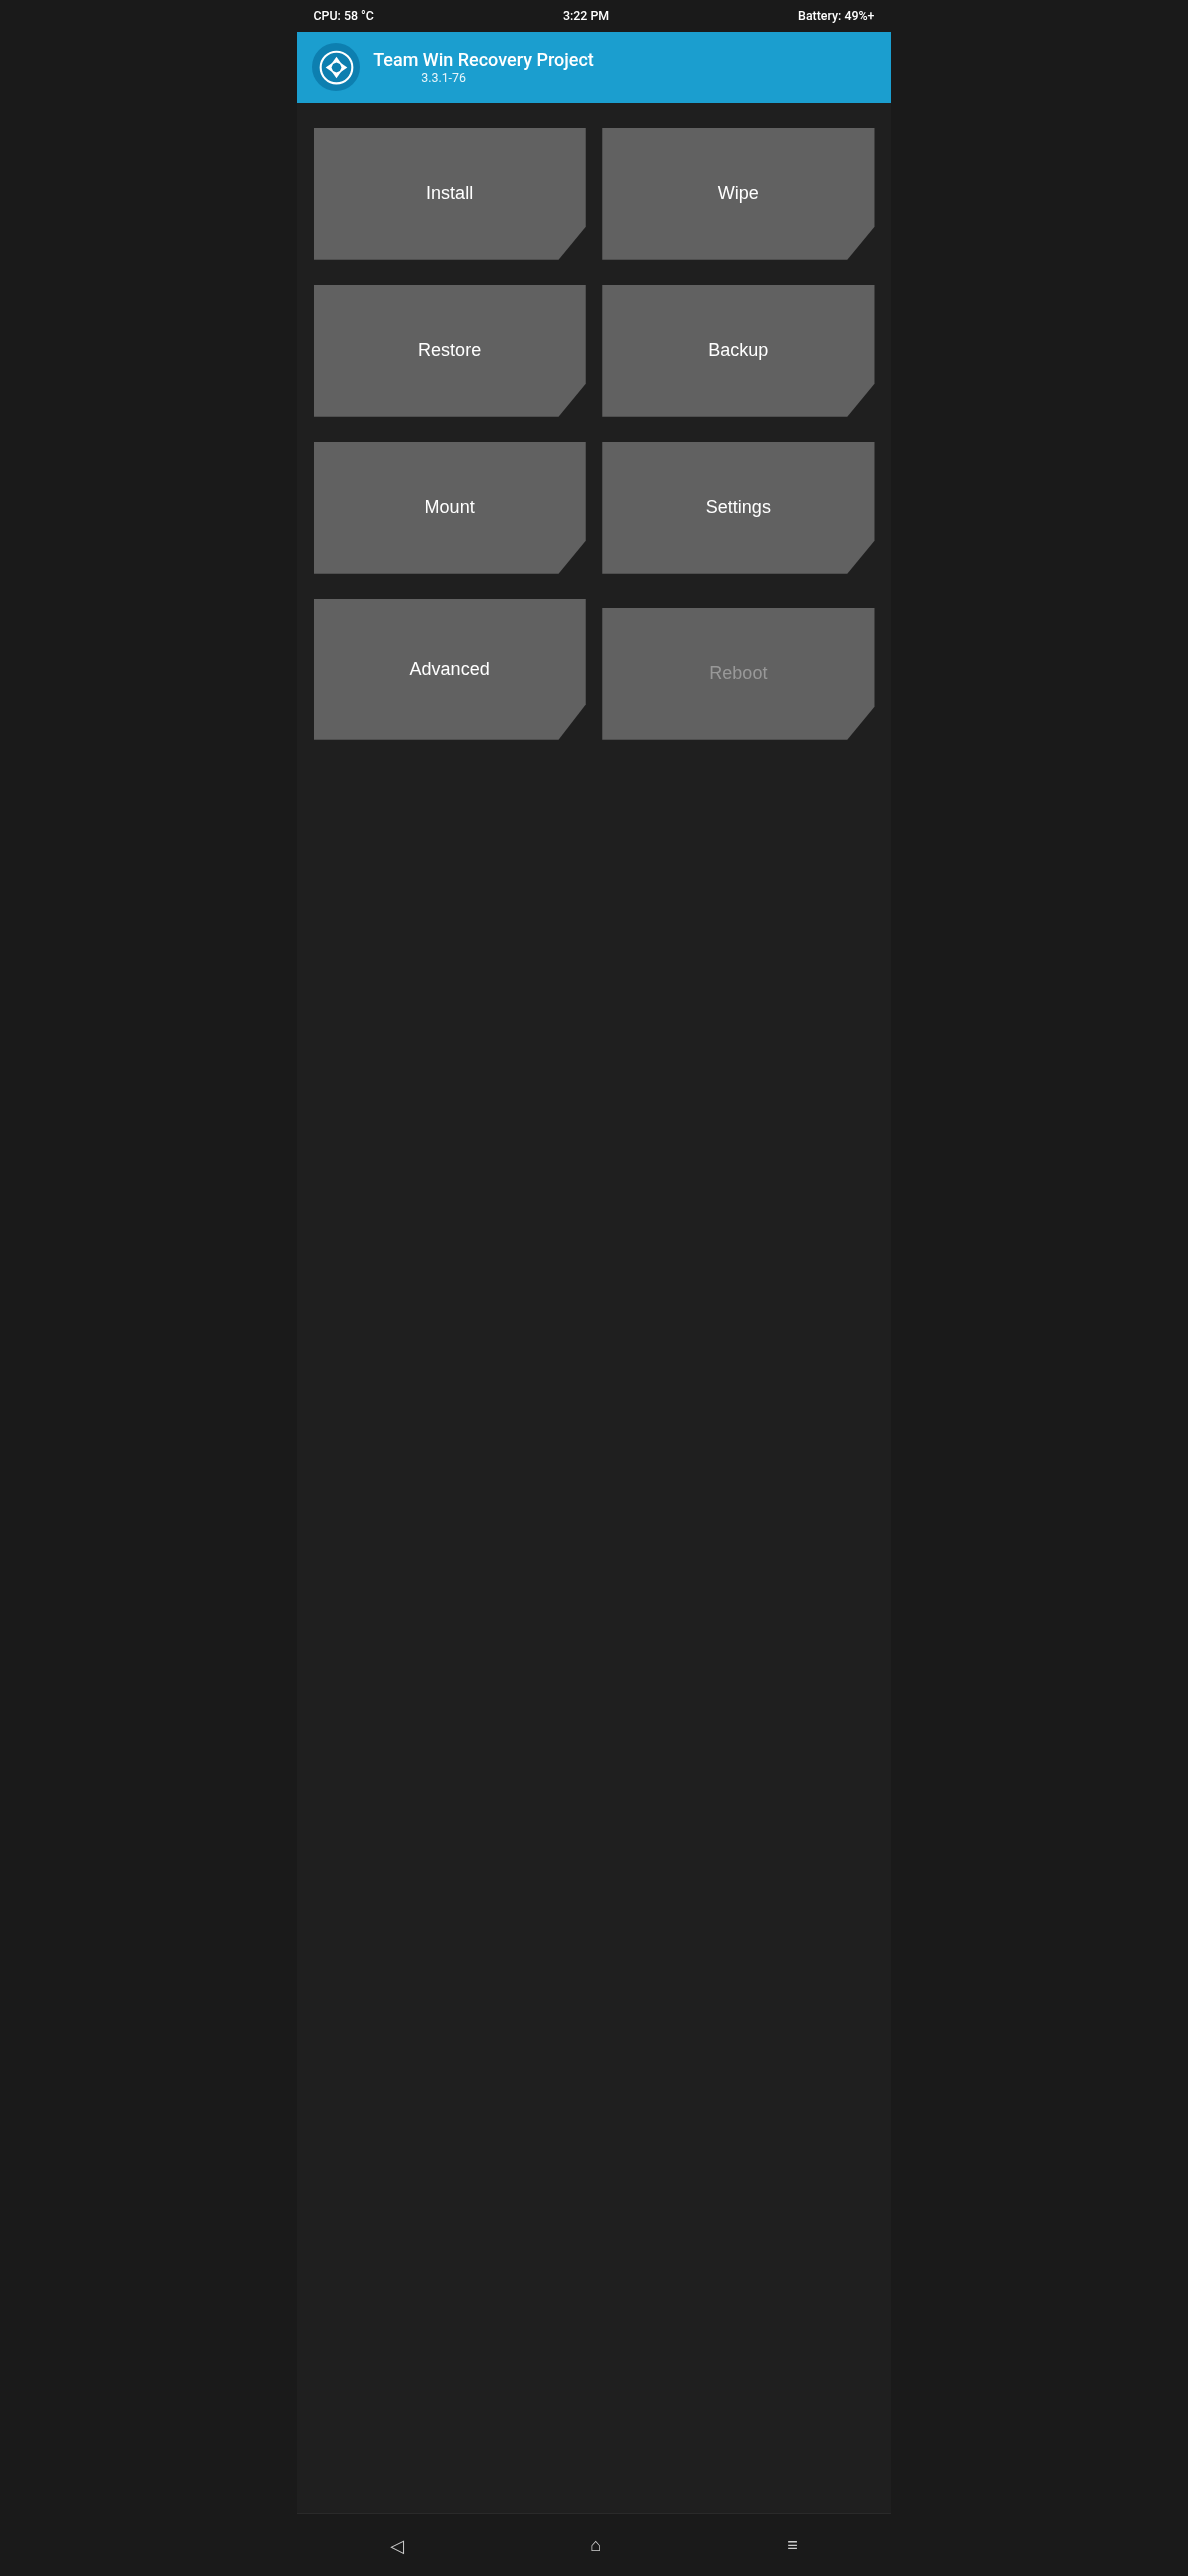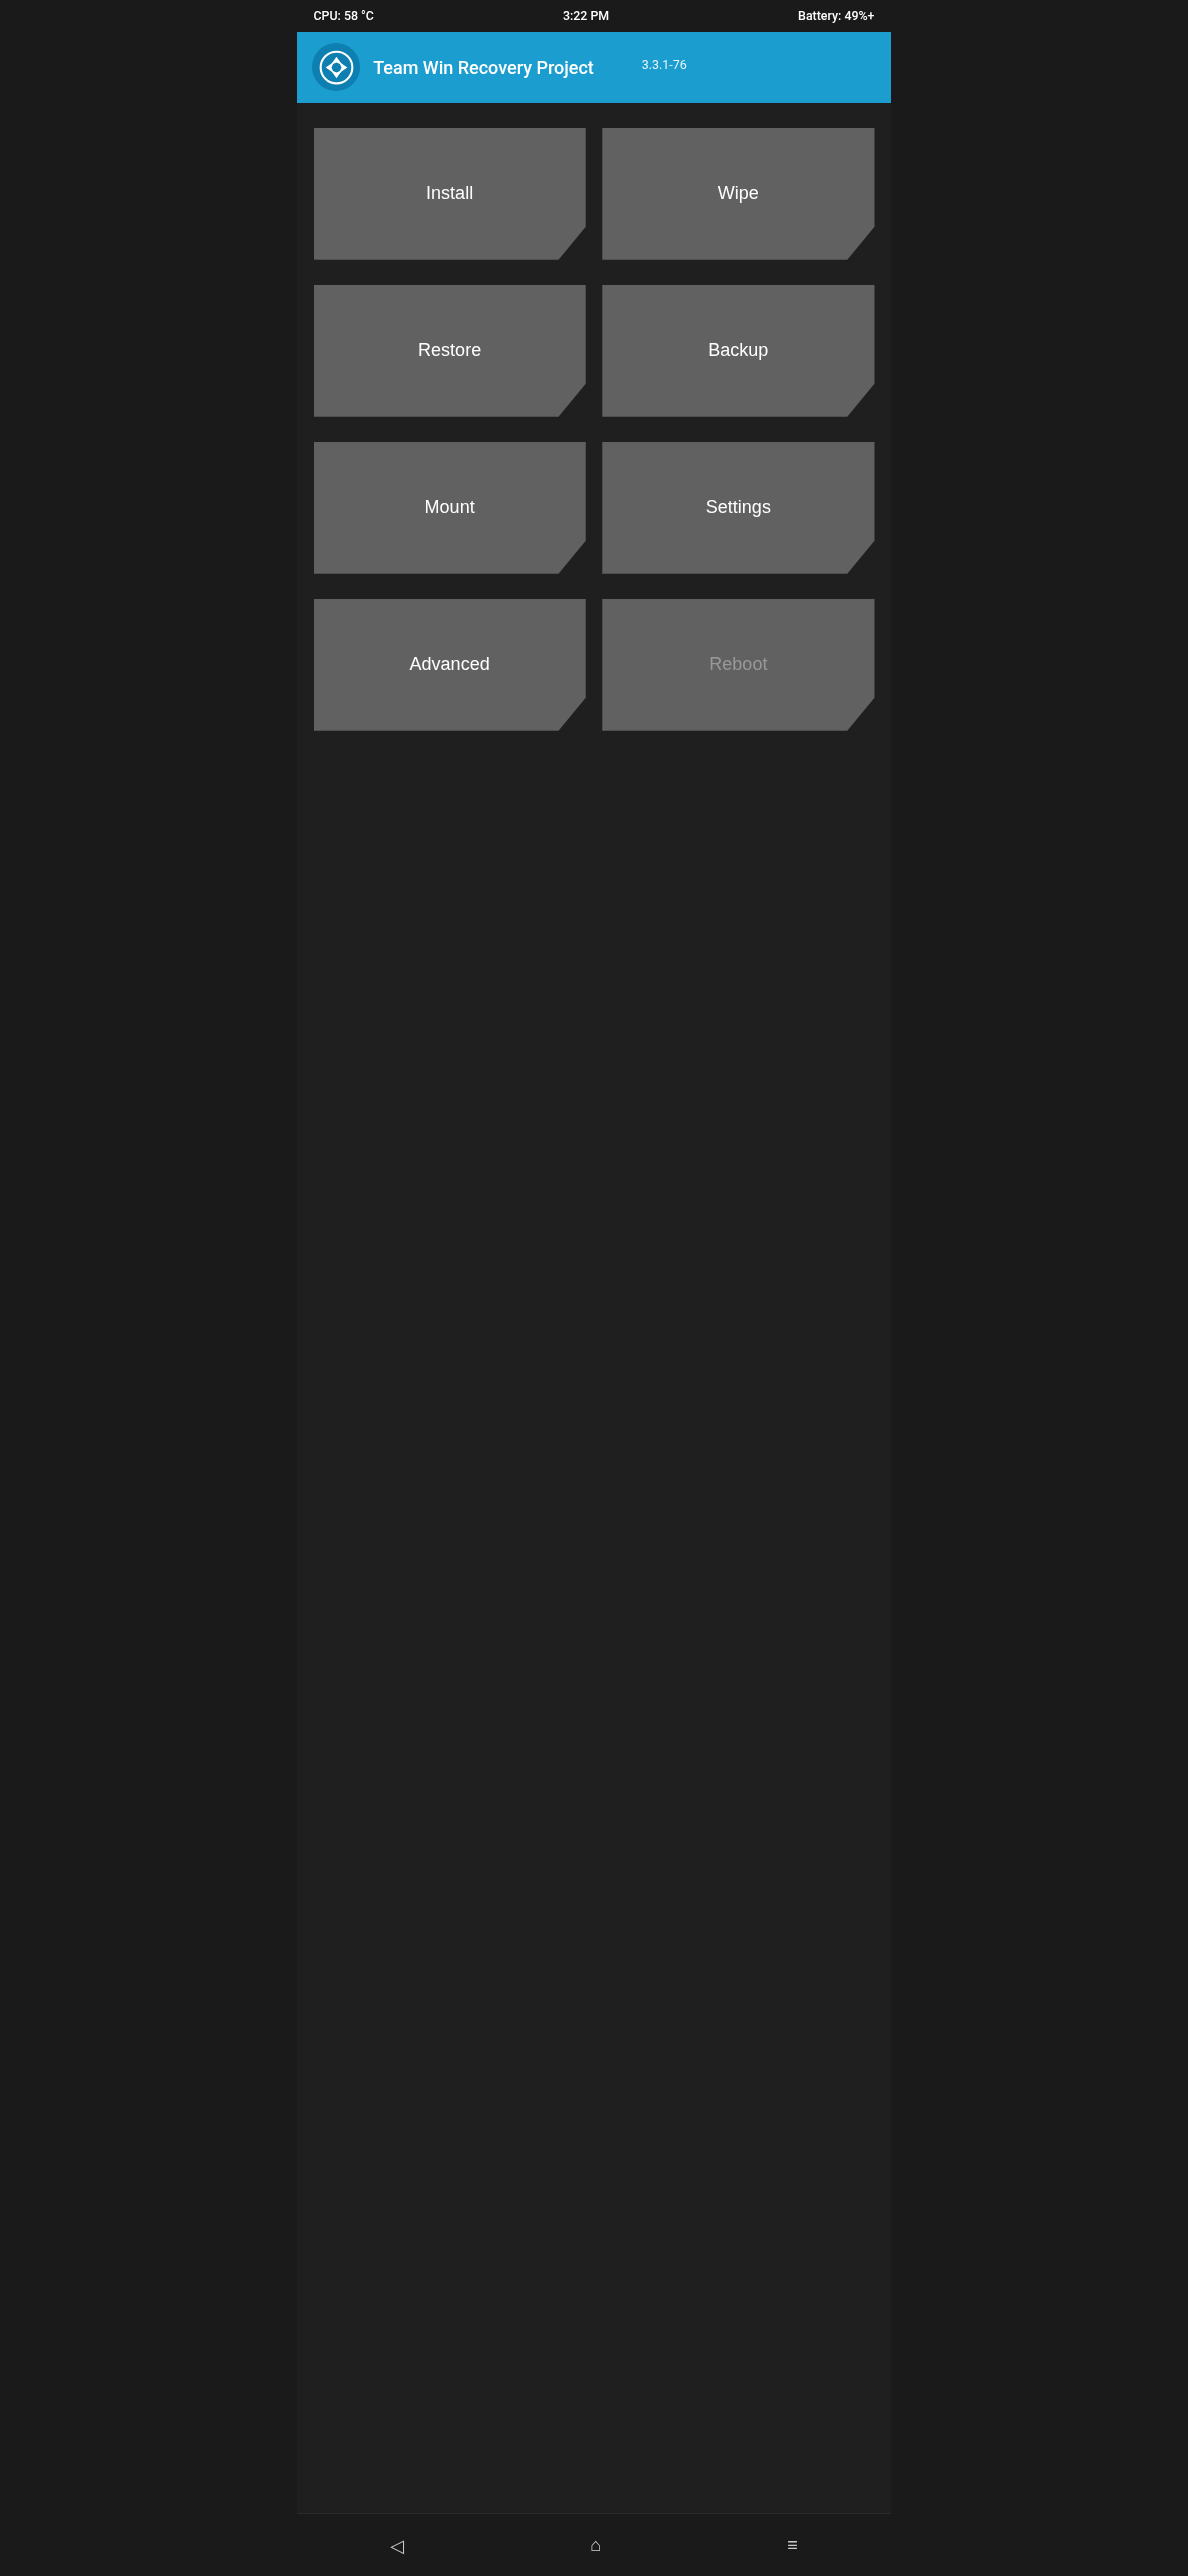--- a/index.html
+++ b/index.html
@@ -50,21 +50,21 @@
       flex-shrink: 0;
     }
 
     .header-logo svg {
       width: 35px;
       height: 35px;
     }
 
     .header-text {
       display: flex;
-      flex-direction: row;
+      flex-direction: column;
     }
 
     .header-title {
       color: white;
       font-size: 18px;
       font-weight: 500;
     }
 
     .header-version {
       color: white;
@@ -101,20 +101,21 @@
       clip-path: polygon(0 0, 100% 0, 100% 75%, 90% 100%, 0 100%);
       min-height: 132px;
       display: flex;
       align-items: center;
       justify-content: center;
     }
 
     .twrp-button.disabled {
       color: #999999;
       cursor: default;
+      margin-top: 9px;
     }
 
     .nav-bar {
       background-color: #1a1a1a;
       display: flex;
       justify-content: space-around;
       align-items: center;
       padding: 13.2px 0;
       border-top: 0.8px solid #2a2a2a;
     }

